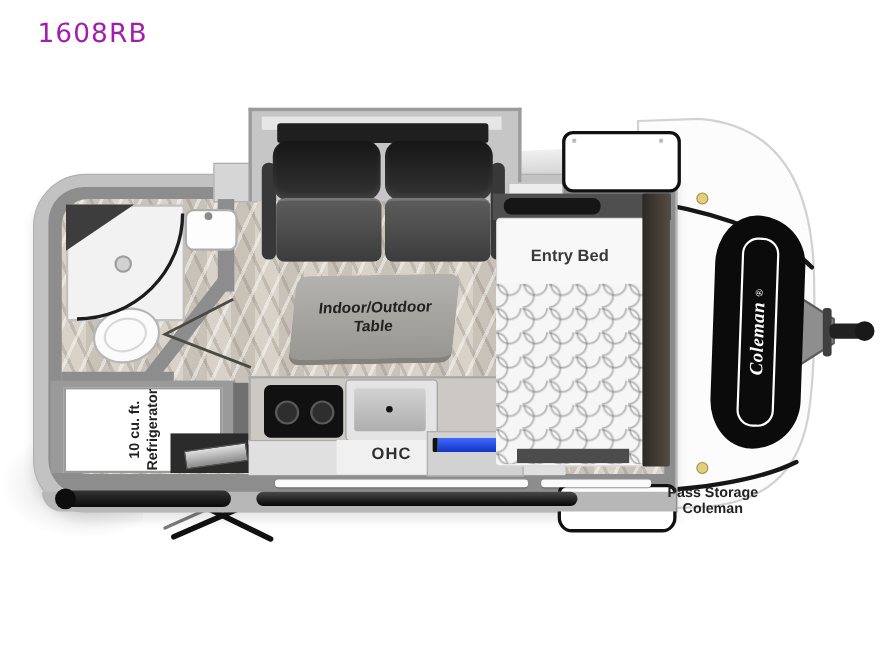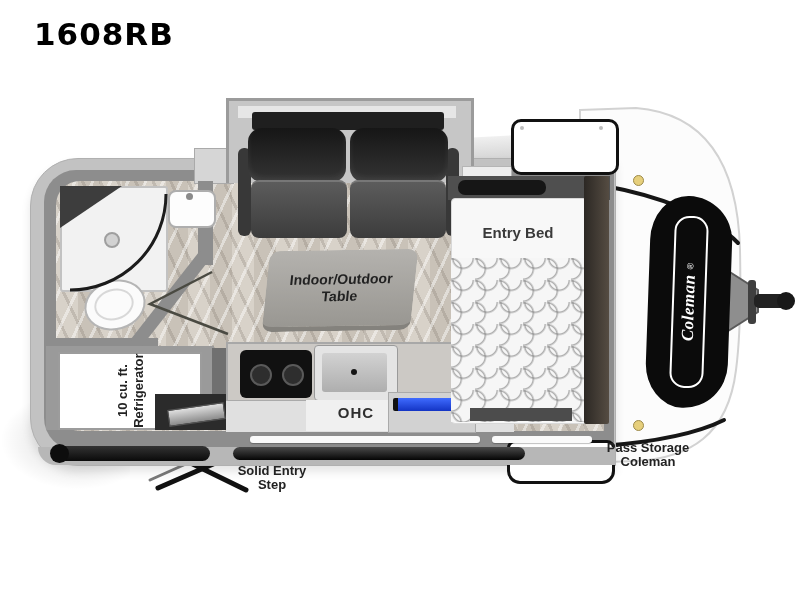--- a/index.html
+++ b/index.html
@@ -1,22 +1,22 @@
 <!DOCTYPE html>
 <html><head>
 <meta charset="utf-8">
 <style>
   html,body{margin:0;padding:0;background:#fff;}
   #stage{position:relative;width:800px;height:600px;background:#ffffff;overflow:hidden;
          font-family:"Liberation Sans",sans-serif;color:#2b2b2b;}
   .abs{position:absolute;}
 
   
-  .plan-title{left:34px;top:16px;font-family:"DejaVu Sans",sans-serif;font-size:31px;
-              font-weight:700;letter-spacing:1px;color:#000000;}
+  .plan-title{left:34px;top:16px;font-family:"DejaVu Sans",sans-serif;font-size:24px;
+              font-weight:400;letter-spacing:1px;color:#a21caf;}
 
   
   .ground-shadow{left:0;top:390px;width:130px;height:100px;
     background:radial-gradient(ellipse at 60% 50%,rgba(0,0,0,.16),transparent 70%);}
 
   
   .roof-wedge{left:458px;top:134px;width:158px;height:30px;
     background:linear-gradient(180deg,#f0f0f0,#cccccc);transform:skewY(-3deg);}
   .body-outer{left:30px;top:158px;width:584px;height:306px;background:#c2c2c2;
     border:1px solid #b0b0b0;border-radius:48px 0 0 48px;box-shadow:0 6px 10px rgba(0,0,0,.10);}
@@ -272,18 +272,14 @@
 
   <svg class="abs" width="800" height="600" viewBox="0 0 800 600">
     <path d="M 166,194 A 96,96 0 0 1 70,290" fill="none" stroke="#1c1c1c" stroke-width="3"></path>
     <path d="M 212,272 L 150,304 L 228,334" fill="none" stroke="#4a4a42" stroke-width="2.5"></path>
   </svg>
 
   <div class="abs ext-label label-pass">
     <span style="display:block">Pass Storage</span>
     <span style="display:block">Coleman</span>
   </div>
-  <div class="abs ext-label label-step">
-    <span style="display:block">Solid Entry</span>
-    <span style="display:block">Step</span>
-  </div>
 
 </div>
 
 </body></html>

